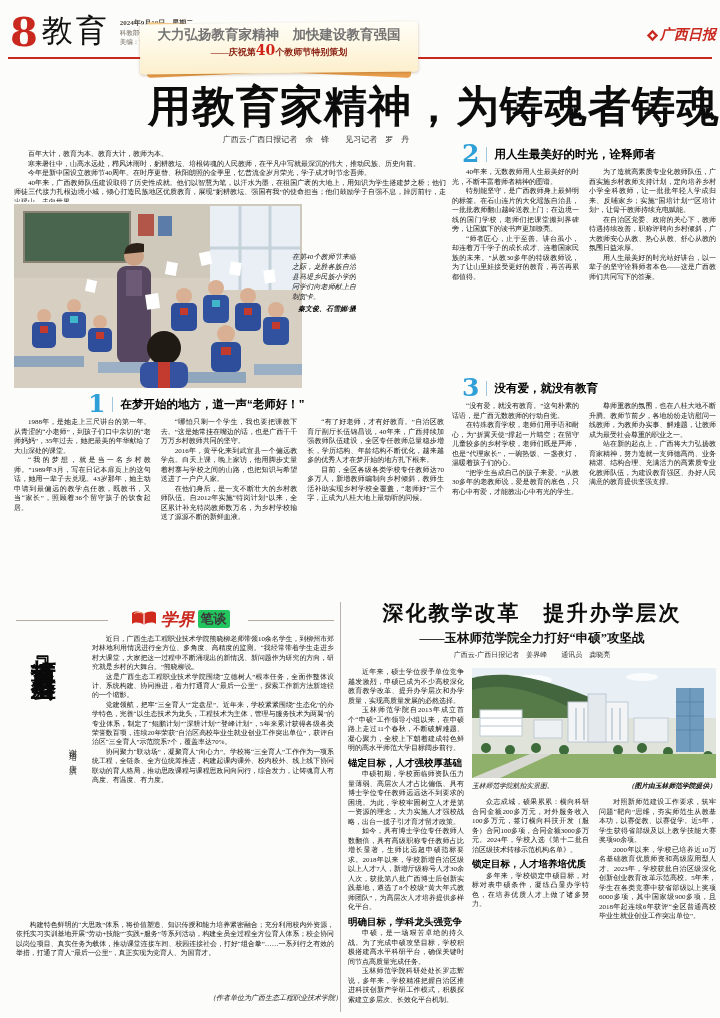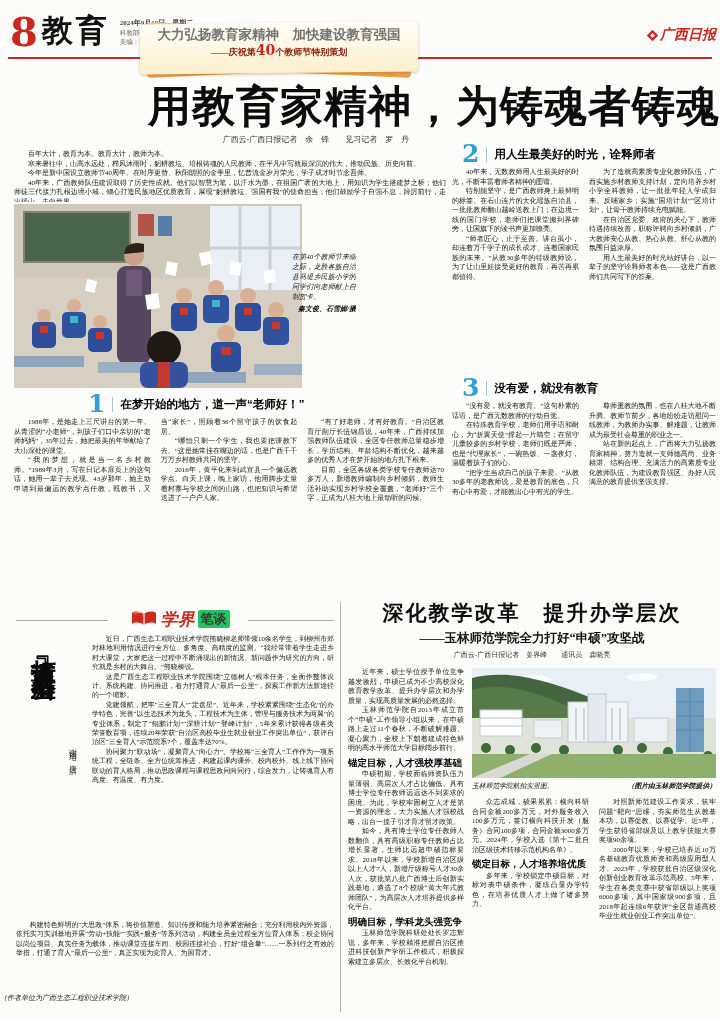--- a/index.html
+++ b/index.html
@@ -2,21 +2,21 @@
 <html><head>
 <meta charset="utf-8">
 <style>
   html,body{margin:0;padding:0;background:#e8e6e2;}
   #paper{position:relative;width:720px;height:1018px;background:#fcfcfa;margin:0 auto;
          font-family:"Liberation Serif","DejaVu Serif",serif;color:#141414;overflow:hidden;}
   .abs{position:absolute;}
   
   .page-tag{left:10px;top:12px;display:flex;align-items:flex-start;}
   .pnum{font-family:"DejaVu Serif",serif;font-size:40px;line-height:40px;font-weight:800;color:#c8281e;}
-  .psec{font-family:"Liberation Sans",sans-serif;font-size:31px;line-height:38px;font-weight:700;color:#111;letter-spacing:3px;margin-left:4px;}
+  .psec{font-family:"Liberation Sans",sans-serif;font-size:31px;line-height:38px;font-weight:400;color:#111;letter-spacing:3px;margin-left:4px;}
   .pinfo{margin-left:10px;margin-top:6px;font-size:6.5px;line-height:9px;color:#6a6258;white-space:nowrap;}
   .pinfo .d1{font-weight:700;color:#4b443e;font-size:7px;}
   .red-rule{left:8px;top:57px;width:704px;height:2px;background:#c8281e;}
   .banner{left:140px;top:20px;width:278px;height:58px;}
   .bb1,.bb2{position:absolute;left:6px;top:8px;width:266px;height:44px;border-radius:4px;
             background:linear-gradient(180deg,#f7cd8a,#e99d4a);}
   .bb1{transform:rotate(-2.6deg);} .bb2{transform:rotate(2.6deg);}
   .bpage{position:absolute;left:0;top:3px;width:278px;height:50px;border-radius:3px;transform:rotate(-0.6deg);
          background:linear-gradient(180deg,#fffef6,#fcefcd);box-shadow:0 1px 3px rgba(120,70,10,.35);}
   .btext{position:absolute;left:0;top:6px;width:278px;text-align:center;}
@@ -52,21 +52,21 @@
   .bl-l{left:16px;width:92px;} .bl-r{left:248px;width:86px;}
   .badge{left:112px;top:606px;width:136px;height:26px;display:flex;align-items:center;justify-content:center;}
   .badge-xuejie{font-size:17px;font-weight:700;font-style:italic;color:#c8281e;margin:0 3px 0 4px;}
   .badge-bitan{font-size:13px;font-weight:700;color:#3a3a3a;background:#22c55e;border-radius:2px;padding:0 3px;}
   .v-title{left:18px;top:640px;height:304px;width:48px;writing-mode:vertical-rl;text-orientation:upright;
            font-size:25px;line-height:46px;font-weight:700;color:#0a0a0a;letter-spacing:2px;}
   .v-authors{left:66px;top:742px;height:110px;writing-mode:vertical-rl;text-orientation:upright;
              font-size:8px;color:#333;letter-spacing:2px;}
   .sch-a{left:92px;top:634px;width:242px;height:282px;font-size:6.9px;line-height:9.4px;}
   .sch-b{left:16px;top:920px;width:318px;height:70px;font-size:6.9px;line-height:9.4px;}
-  .sch-foot{left:0;top:993px;width:318px;font-size:7px;font-style:italic;color:#222;}
+  .sch-foot{left:24px;top:993px;width:318px;text-align:right;font-size:7px;font-style:italic;color:#222;}
   .v-divider{left:340px;top:602px;width:1px;height:410px;background:#b9b2ac;}
   
   .y-head{left:346px;top:600px;width:372px;text-align:center;font-size:21px;line-height:26px;
           font-weight:800;color:#0d0d0d;letter-spacing:2px;}
   .y-sub{left:346px;top:630px;width:372px;text-align:center;font-size:12.5px;font-weight:700;color:#111;}
   .y-by{left:346px;top:650px;width:372px;text-align:center;font-size:7px;color:#333;}
   .y-col1{left:348px;top:668px;width:116px;height:346px;}
   .photo2{left:472px;top:668px;width:244px;height:110px;background:#e9f0f5;overflow:hidden;}
   .y-cap{left:472px;top:781px;width:244px;display:flex;justify-content:space-between;
          font-size:6.8px;font-style:italic;color:#111;}
@@ -186,20 +186,21 @@
   <div class="abs sec-head h-s1">
     <span class="sec-num">1</span>
     <span class="sec-div"></span>
     <span class="sec-title">在梦开始的地方，道一声“老师好！”</span>
   </div>
   <div class="abs body-text cols3 s1">
       <p class="para">1988年，是她走上三尺讲台的第一年。从青涩的“小老师”，到孩子们口中亲切的“老师妈妈”，35年过去，她把最美的年华献给了大山深处的课堂。</p>
       <p class="para">“我的梦想，就是当一名乡村教师。”1989年3月，写在日记本扉页上的这句话，她用一辈子去兑现。43岁那年，她主动申请到最偏远的教学点任教，既教书，又当“家长”，照顾着36个留守孩子的饮食起居。</p>
       <p class="para">“哪怕只剩一个学生，我也要把课教下去。”这是她常挂在嘴边的话，也是广西千千万万乡村教师共同的坚守。</p>
       <p class="para">2016年，黄平化来到武宣县一个偏远教学点。白天上课，晚上家访，他用脚步丈量着村寨与学校之间的山路，也把知识与希望送进了一户户人家。</p>
+      <p class="para">在他们身后，是一支不断壮大的乡村教师队伍。自2012年实施“特岗计划”以来，全区累计补充特岗教师数万名，为乡村学校输送了源源不断的新鲜血液。</p>
       <p class="para">“有了好老师，才有好教育。”自治区教育厅副厅长伍锦昌说，40年来，广西持续加强教师队伍建设，全区专任教师总量稳步增长，学历结构、年龄结构不断优化，越来越多的优秀人才在梦开始的地方扎下根来。</p>
       <p class="para">目前，全区各级各类学校专任教师达70多万人，新增教师编制向乡村倾斜，教师生活补助实现乡村学校全覆盖，“老师好”三个字，正成为八桂大地上最动听的问候。</p>
     </div>
 
   <div class="abs sec-head h-s2">
     <span class="sec-num">2</span>
     <span class="sec-div"></span>
     <span class="sec-title">用人生最美好的时光，诠释师者</span>
   </div>
   <div class="abs body-text cols2 s2">
@@ -258,20 +259,21 @@
         <p class="para">近年来，硕士学位授予单位竞争越发激烈，申硕已成为不少高校深化教育教学改革、提升办学层次和办学质量，实现高质量发展的必然选择。</p>
         <p class="para">玉林师范学院自2013年成立首个“申硕”工作领导小组以来，在申硕路上走过11个春秋，不断破解难题、凝心聚力，全校上下朝着建成特色鲜明的高水平师范大学目标阔步前行。</p>
       </div>
     <h4 class="subhead">锚定目标，人才强校厚基础</h4>
     <div>
         <p class="para">申硕初期，学校面临师资队伍力量薄弱、高层次人才占比偏低、具有博士学位专任教师远远达不到要求的困境。为此，学校牢固树立人才是第一资源的理念，大力实施人才强校战略，出台一揽子引才育才留才政策。</p>
         <p class="para">如今，具有博士学位专任教师人数翻倍，具有高级职称专任教师占比增长显著，生师比远超申硕指标要求。2018年以来，学校新增自治区级以上人才7人，新增厅级称号人才30余人次，获批第八批广西博士后创新实践基地，遴选了8个校级“黄大年式教师团队”，为高层次人才培养提供多样化平台。</p>
       </div>
     <h4 class="subhead">明确目标，学科龙头强竞争</h4>
     <div>
+        <p class="para">申硕，是一场艰苦卓绝的持久战。为了完成申硕攻坚目标，学校积极搭建高水平科研平台，确保关键时间节点高质量完成任务。</p>
         <p class="para">玉林师范学院科研处处长罗志辉说，多年来，学校精准把握自治区推进科技创新产学研工作模式，积极探索建立多层次、长效化平台机制。</p>
       </div>
   </div>
 
   <div class="abs photo2">
     <svg width="244" height="110" viewBox="0 0 244 110">
       <rect width="244" height="52" fill="#e9f0f5"></rect>
       <ellipse cx="60" cy="12" rx="20" ry="5" fill="#ffffff" opacity="0.8"></ellipse>
       <ellipse cx="170" cy="9" rx="16" ry="4" fill="#ffffff" opacity="0.7"></ellipse>
       <path d="M0,10 C40,0 80,14 125,32 L125,52 L0,52 Z" fill="#44663f"></path>

